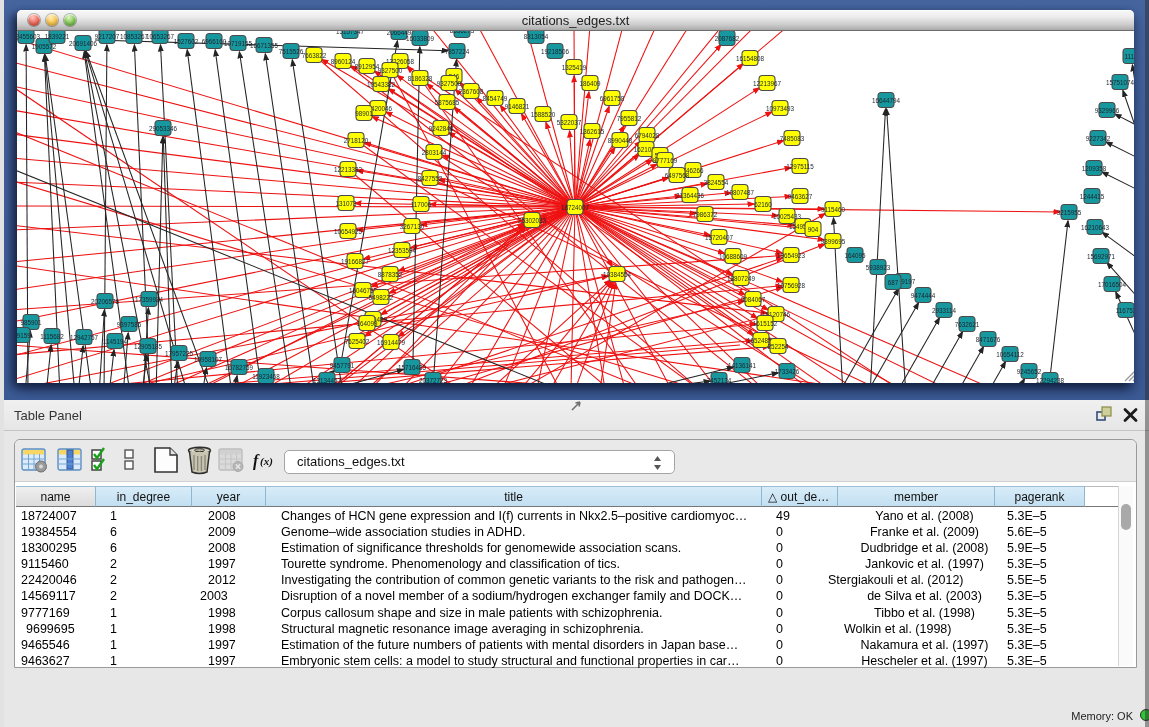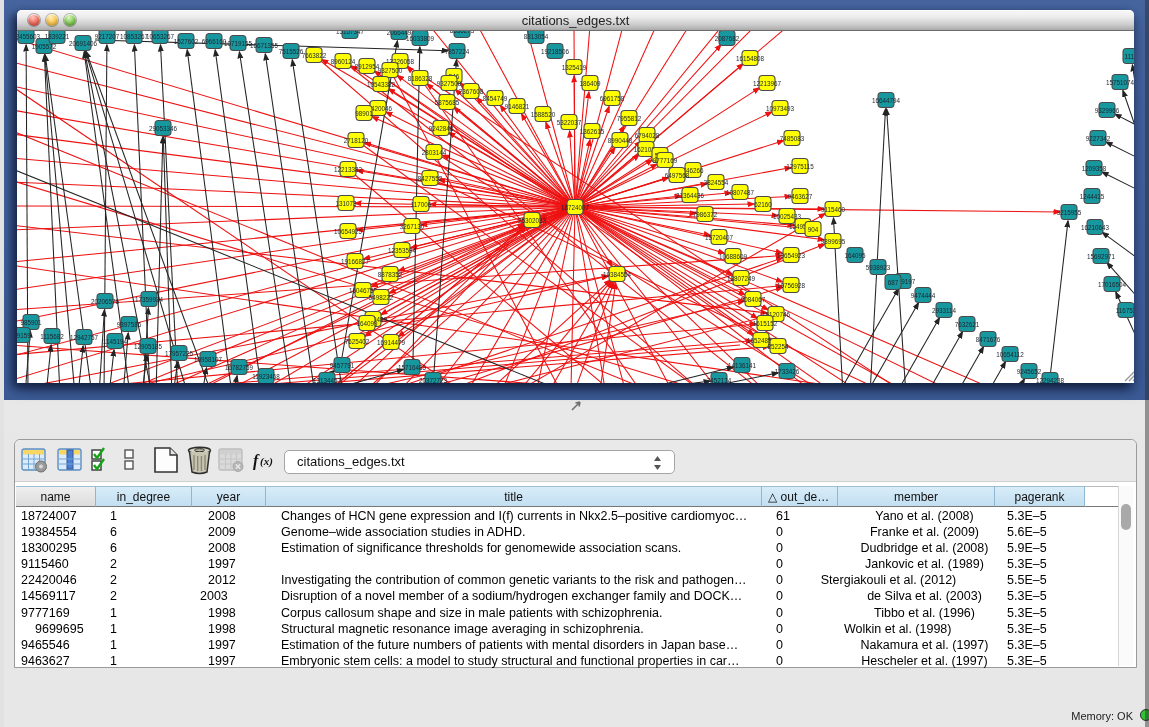--- a/index.html
+++ b/index.html
@@ -566,20 +566,28 @@
 <rect x="524" y="212.5" width="16" height="15" rx="3.5" class="yn"></rect>
 <text x="532" y="222.5" class="nl">25302033</text>
 <rect x="567" y="199.5" width="16" height="15" rx="3.5" class="yn"></rect>
 <text x="575" y="209.5" class="nl">18724007</text>
 <g stroke="#9a9a9a" stroke-width="1.3">
             <path d="M1125 381 L1136 370 M1129 381 L1136 374 M1133 381 L1136 378"></path>
           </g>
 </svg>
       </div>
 </div>
+<div id="tp-head">
+  <div class="t">Table Panel</div>
+  <svg width="44" height="18" viewBox="0 0 44 18" style="position:absolute;right:9px;top:6px">
+    <rect x="1" y="6" width="8" height="8" fill="none" stroke="#334d7a" stroke-width="1.6"></rect>
+    <rect x="6" y="1" width="9" height="9" fill="#cfcf9a" stroke="#8a8a4a" stroke-width="1.2"></rect>
+    <path d="M29 3.5 L40 14.5 M40 3.5 L29 14.5" stroke="#1b1b1b" stroke-width="2.8" stroke-linecap="round"></path>
+  </svg>
+</div>
 <svg width="14" height="14" viewBox="0 0 14 14" style="position:absolute;left:570px;top:398px">
       <path d="M2 12 L10 4 M10 4 L5.5 5 M10 4 L9 8.5" stroke="#707070" stroke-width="1.6" fill="none"></path>
     </svg>
 <div id="tp-body"></div>
 <div id="box">
   <div id="toolbar">
         <svg width="270" height="42" viewBox="0 0 270 42" style="position:absolute;left:0;top:0">
 <g transform="translate(7,9)">
  <rect x="0" y="0" width="23" height="21" rx="2" fill="#dbeafc" stroke="#5c8fc0" stroke-width="1.4"></rect>
  <rect x="1" y="1" width="21" height="4.5" fill="#f7d664"></rect>
@@ -637,21 +645,21 @@
     <div class="h" style="width:157px">member</div>
     <div class="h" style="width:90px">pagerank</div>
     <div class="h" style="flex:1;border-right:none;background:#fff;border-top:1px solid #bbb"></div>
   </div>
   <div id="rows">
         <div class="tr">
           <span class="c" style="left:5px;width:85px">18724007</span>
           <span class="c" style="left:94px;width:90px">1</span>
           <span class="c" style="left:192px;width:70px">2008</span>
           <span class="c" style="left:265px;width:492px">Changes of HCN gene expression and I(f) currents in Nkx2.5–positive cardiomyoc…</span>
-          <span class="c" style="left:760px;width:70px">61</span>
+          <span class="c" style="left:760px;width:70px">49</span>
           <span class="c" style="left:830px;width:157px;text-align:center">Yano et al. (2008)</span>
           <span class="c" style="left:991px;width:95px">5.3E–5</span>
         </div>
 <div class="tr">
           <span class="c" style="left:5px;width:85px">19384554</span>
           <span class="c" style="left:94px;width:90px">6</span>
           <span class="c" style="left:192px;width:70px">2009</span>
           <span class="c" style="left:265px;width:492px">Genome–wide association studies in ADHD.</span>
           <span class="c" style="left:760px;width:70px">0</span>
           <span class="c" style="left:830px;width:157px;text-align:center">Franke et al. (2009)</span>
@@ -663,53 +671,54 @@
           <span class="c" style="left:192px;width:70px">2008</span>
           <span class="c" style="left:265px;width:492px">Estimation of significance thresholds for genomewide association scans.</span>
           <span class="c" style="left:760px;width:70px">0</span>
           <span class="c" style="left:830px;width:157px;text-align:center">Dudbridge et al. (2008)</span>
           <span class="c" style="left:991px;width:95px">5.9E–5</span>
         </div>
 <div class="tr">
           <span class="c" style="left:5px;width:85px">9115460</span>
           <span class="c" style="left:94px;width:90px">2</span>
           <span class="c" style="left:192px;width:70px">1997</span>
-          <span class="c" style="left:760px;width:70px">0</span>
-          <span class="c" style="left:830px;width:157px;text-align:center">Jankovic et al. (1989)</span>
+          <span class="c" style="left:265px;width:492px">Tourette syndrome. Phenomenology and classification of tics.</span>
+          <span class="c" style="left:760px;width:70px">0</span>
+          <span class="c" style="left:830px;width:157px;text-align:center">Jankovic et al. (1997)</span>
           <span class="c" style="left:991px;width:95px">5.3E–5</span>
         </div>
 <div class="tr">
           <span class="c" style="left:5px;width:85px">22420046</span>
           <span class="c" style="left:94px;width:90px">2</span>
           <span class="c" style="left:192px;width:70px">2012</span>
           <span class="c" style="left:265px;width:492px">Investigating the contribution of common genetic variants to the risk and pathogen…</span>
           <span class="c" style="left:760px;width:70px">0</span>
-          <span class="c" style="left:794px;width:157px;text-align:center">Stergiakouli et al. (2012)</span>
+          <span class="c" style="left:812px;width:157px;text-align:left">Stergiakouli et al. (2012)</span>
           <span class="c" style="left:991px;width:95px">5.5E–5</span>
         </div>
 <div class="tr">
           <span class="c" style="left:5px;width:85px">14569117</span>
           <span class="c" style="left:94px;width:90px">2</span>
           <span class="c" style="left:184px;width:70px">2003</span>
           <span class="c" style="left:265px;width:492px">Disruption of a novel member of a sodium/hydrogen exchanger family and DOCK…</span>
           <span class="c" style="left:760px;width:70px">0</span>
           <span class="c" style="left:830px;width:157px;text-align:center">de Silva et al. (2003)</span>
           <span class="c" style="left:991px;width:95px">5.3E–5</span>
         </div>
 <div class="tr">
           <span class="c" style="left:5px;width:85px">9777169</span>
           <span class="c" style="left:94px;width:90px">1</span>
           <span class="c" style="left:192px;width:70px">1998</span>
           <span class="c" style="left:265px;width:492px">Corpus callosum shape and size in male patients with schizophrenia.</span>
           <span class="c" style="left:760px;width:70px">0</span>
-          <span class="c" style="left:830px;width:157px;text-align:center">Tibbo et al. (1996)</span>
+          <span class="c" style="left:830px;width:157px;text-align:center">Tibbo et al. (1998)</span>
           <span class="c" style="left:991px;width:95px">5.3E–5</span>
         </div>
 <div class="tr">
-          <span class="c" style="left:19px;width:85px">9699695</span>
+          <span class="c" style="left:10px;width:85px">9699695</span>
           <span class="c" style="left:94px;width:90px">1</span>
           <span class="c" style="left:192px;width:70px">1998</span>
           <span class="c" style="left:265px;width:492px">Structural magnetic resonance image averaging in schizophrenia.</span>
           <span class="c" style="left:760px;width:70px">0</span>
           <span class="c" style="left:828px;width:157px;text-align:left">Wolkin et al. (1998)</span>
           <span class="c" style="left:991px;width:95px">5.3E–5</span>
         </div>
 <div class="tr">
           <span class="c" style="left:5px;width:85px">9465546</span>
           <span class="c" style="left:94px;width:90px">1</span>

